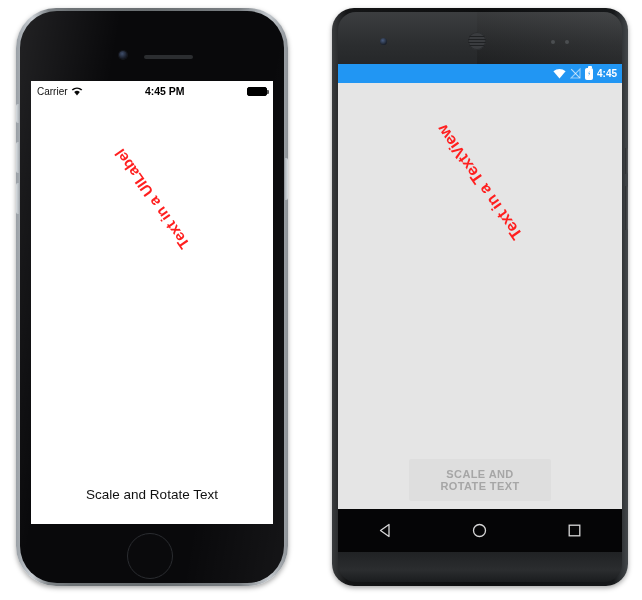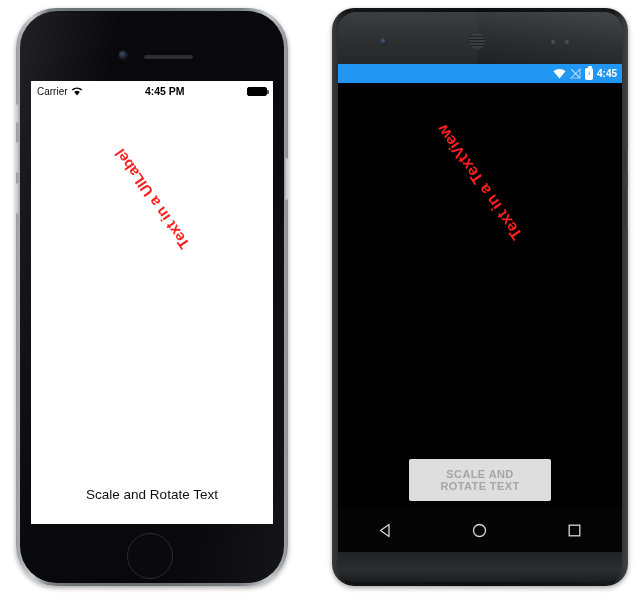--- a/index.html
+++ b/index.html
@@ -207,21 +207,21 @@
     background: #4b4e51;
     z-index: 2;
   }
   .and-sensor.s1 { left: 219px; }
   .and-sensor.s2 { left: 233px; }
 
   .android-screen {
     position: absolute;
     left: 6px; top: 56px;
     width: 284px; height: 445px;
-    background: #000000;
+    background: #e5e5e5;
     overflow: hidden;
   }
   .android-nav {
     position: absolute;
     left: 6px; top: 501px;
     width: 284px; height: 43px;
     background: #050506;
     display: flex;
     align-items: center;
     justify-content: space-around;

